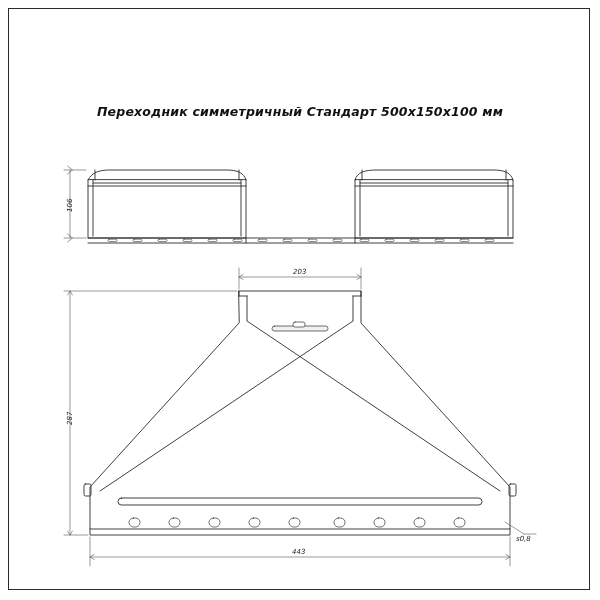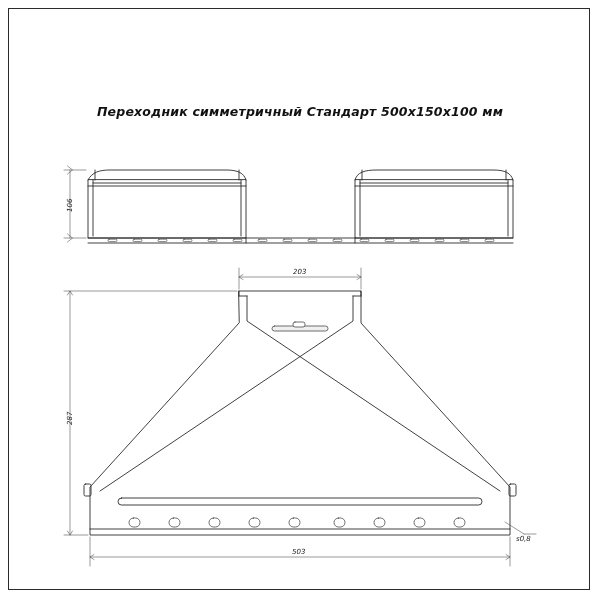--- a/index.html
+++ b/index.html
@@ -188,17 +188,17 @@
       </g>
     </g>
   </svg>
 
   <div class="dimtxt vert" style="left:66px; top:212px;">106</div>
 
   <div class="dimtxt" style="left:293px; top:268px;">203</div>
 
   <div class="dimtxt vert" style="left:66px; top:425px;">287</div>
 
-  <div class="dimtxt" style="left:292px; top:548px;">503</div>
+  <div class="dimtxt" style="left:292px; top:548px;">443</div>
 
   <div class="dimtxt" style="left:516px; top:535px;">s0,8</div>
 
 </div>
 
 </body></html>

